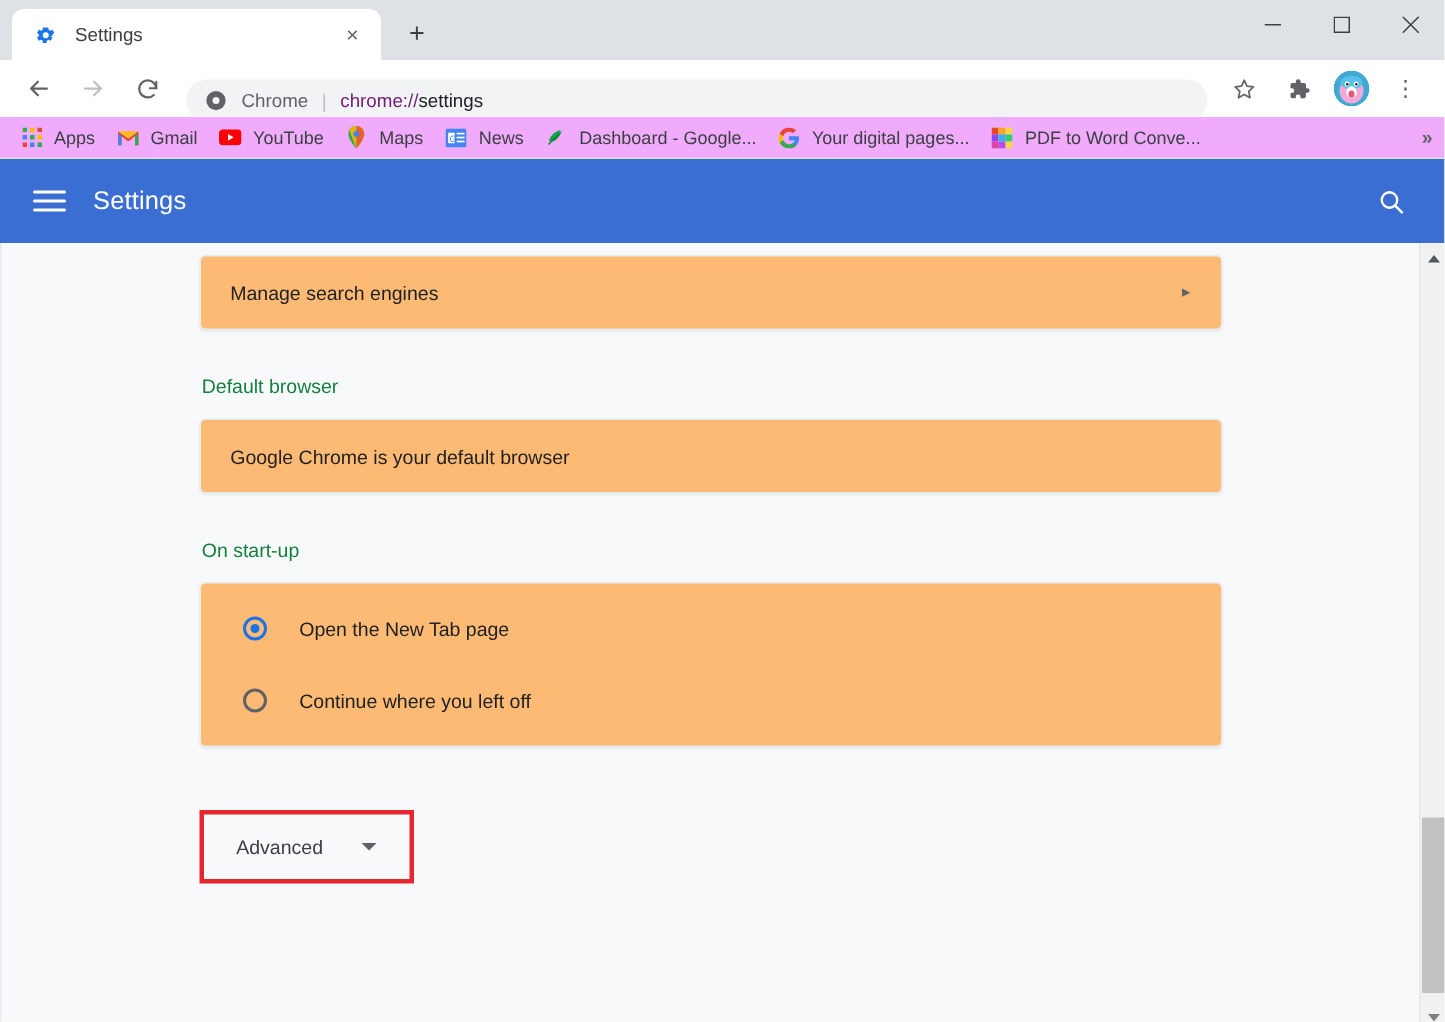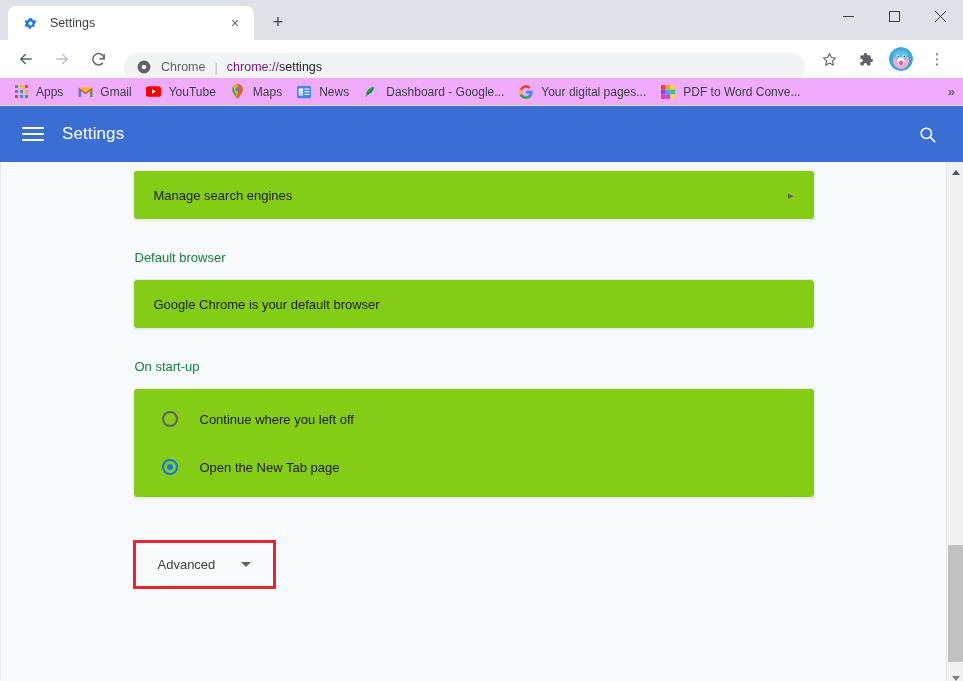--- a/index.html
+++ b/index.html
@@ -213,21 +213,21 @@
     position: relative;
     border-left: 1px solid #e8eaed;
   }
   .content-inner {
     width: 682px;
     margin: 0 auto;
     padding-top: 8px;
   }
 
   .card {
-    background: #84cc16;
+    background: #fdba74;
     border: 1px solid #e8eaed;
     border-radius: 4px;
     box-shadow: 0 1px 2px rgba(60,64,67,0.08);
   }
   .row {
     display: flex;
     align-items: center;
     min-height: 48px;
     padding: 0 20px;
     font-size: 13px;
@@ -571,26 +571,26 @@
       <div class="card">
         <div class="row">
           <span class="label">Google Chrome is your default browser</span>
         </div>
       </div>
 
       <div class="section-title">On start-up</div>
 
       <div class="card startup-card">
         <div class="radio-row">
+          <span class="radio checked"></span>
+          <span class="radio-label">Open the New Tab page</span>
+        </div>
+        <div class="radio-row">
           <span class="radio"></span>
           <span class="radio-label">Continue where you left off</span>
-        </div>
-        <div class="radio-row">
-          <span class="radio checked"></span>
-          <span class="radio-label">Open the New Tab page</span>
         </div>
       </div>
 
       <div class="advanced-wrap">
         <div class="advanced-hl">
           <div class="advanced-btn">
             <span>Advanced</span>
             <span class="caret"></span>
           </div>
         </div>

